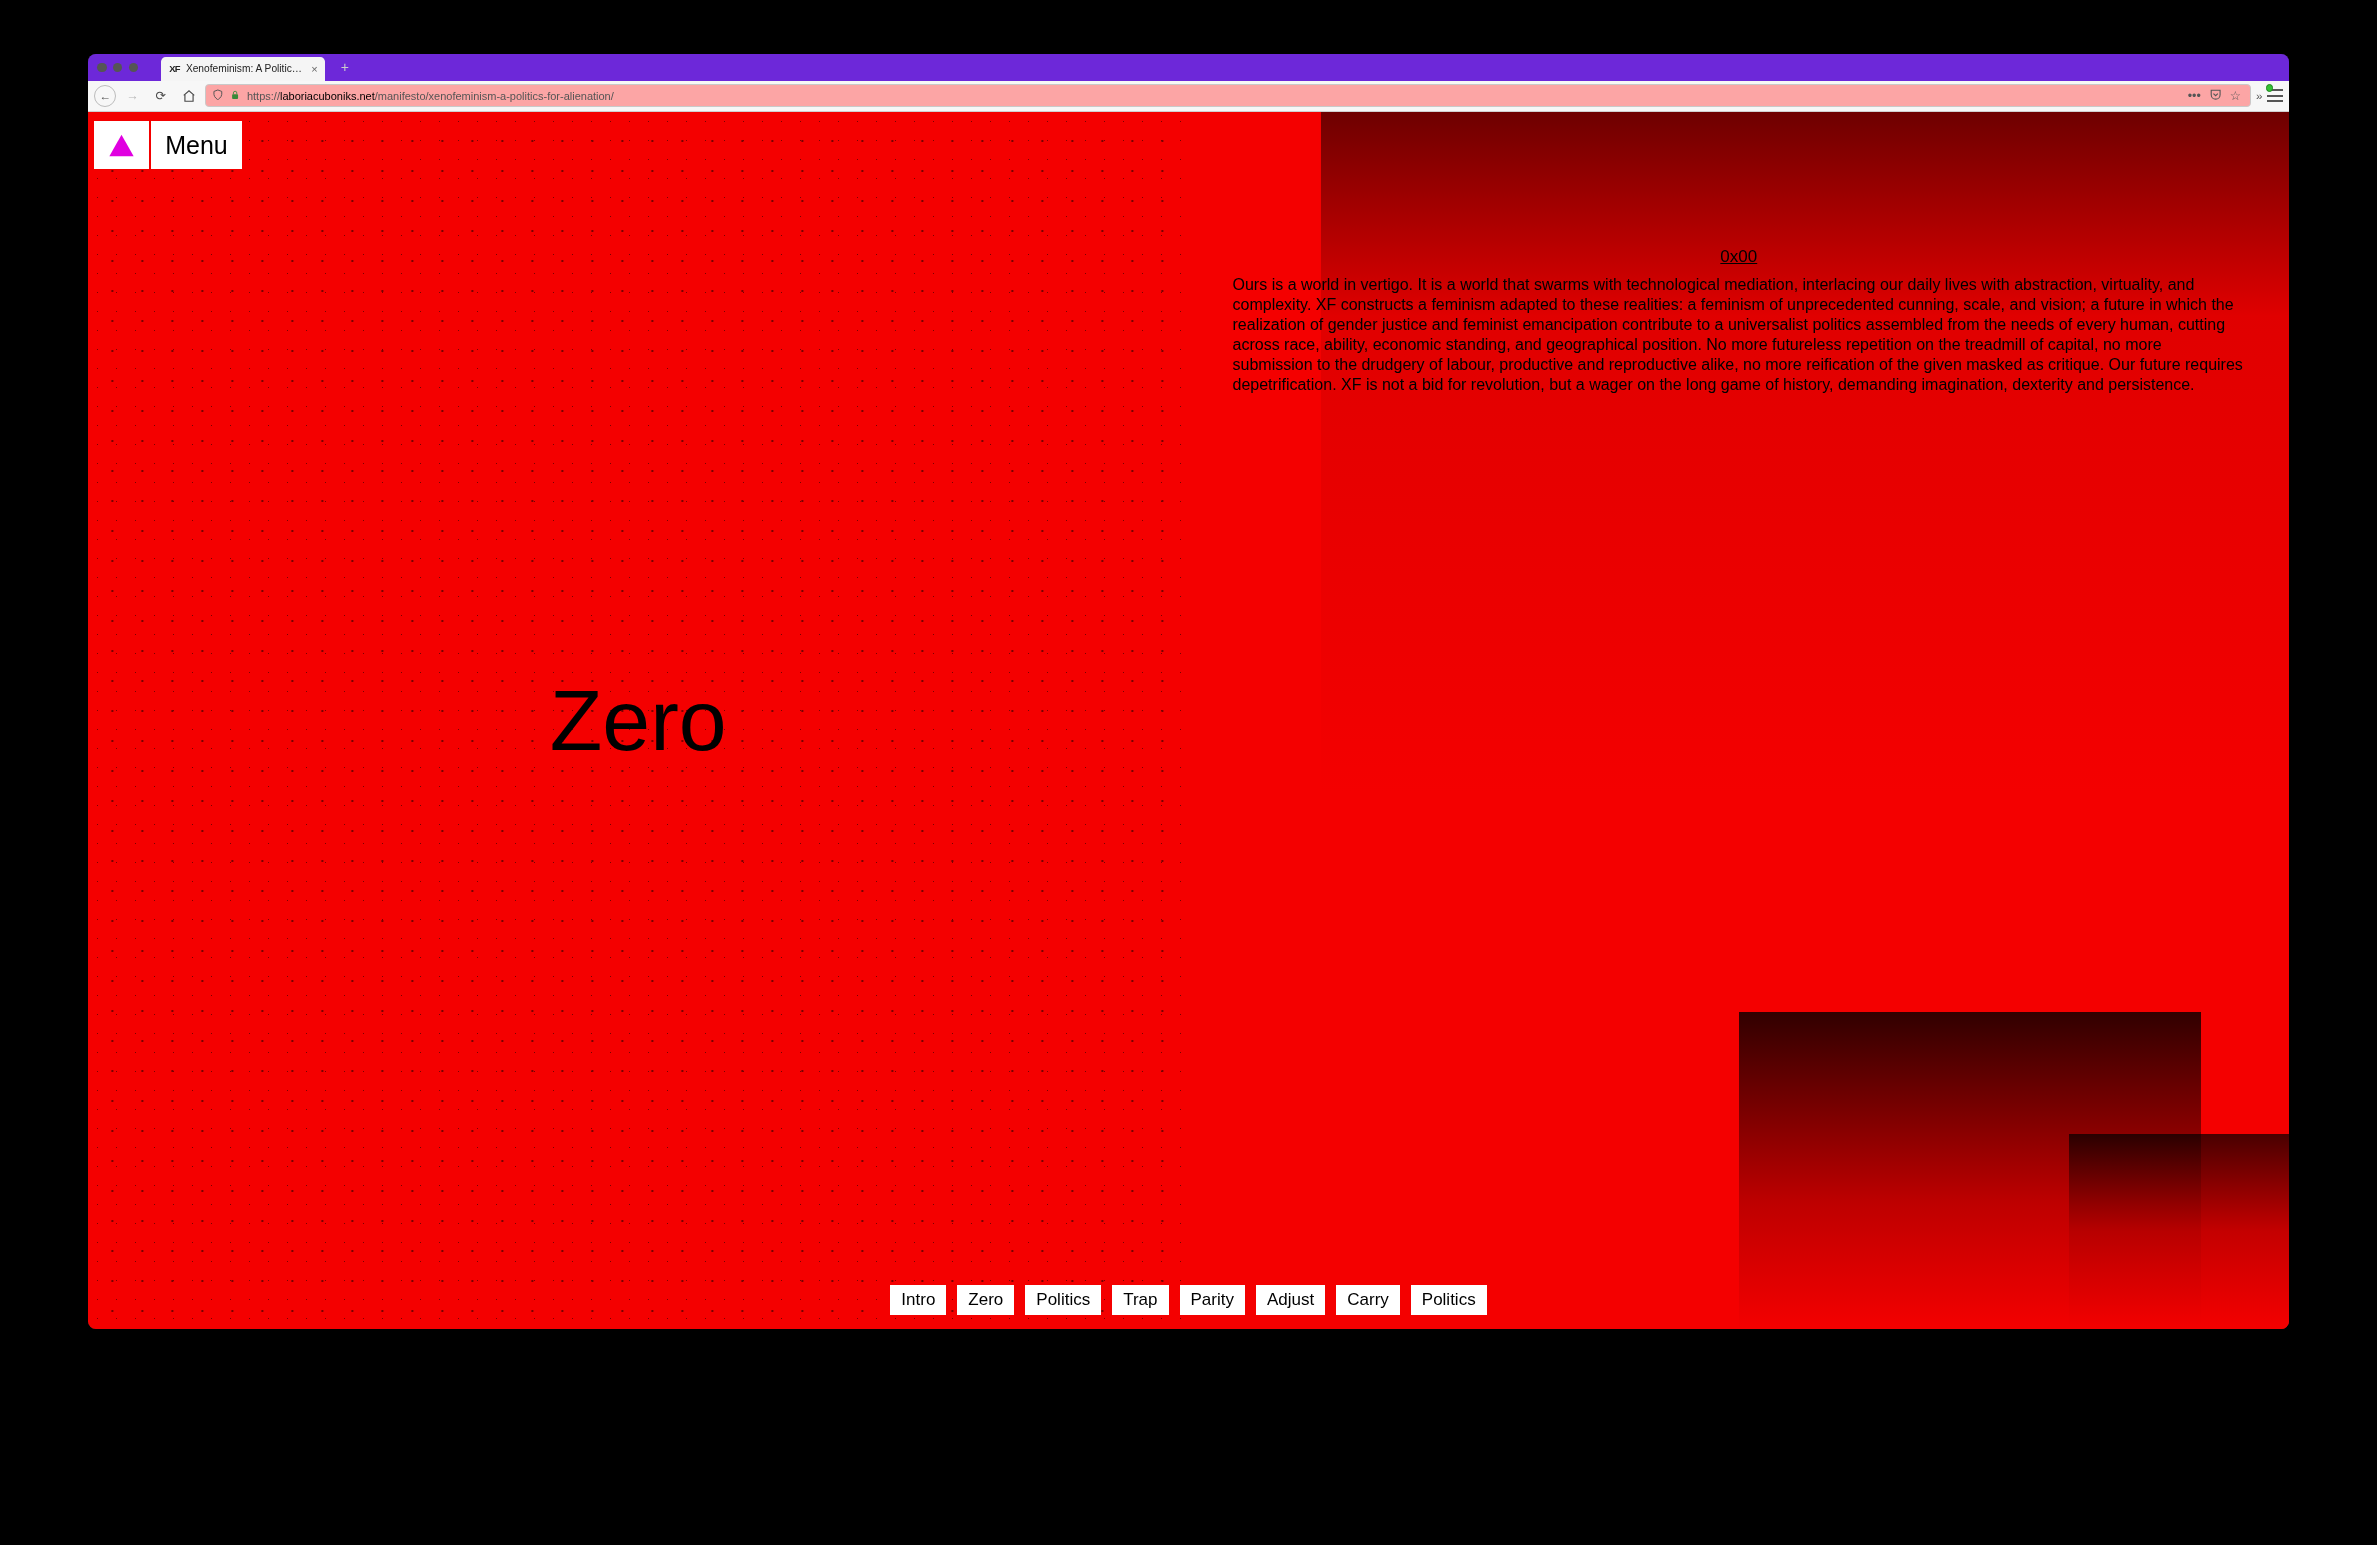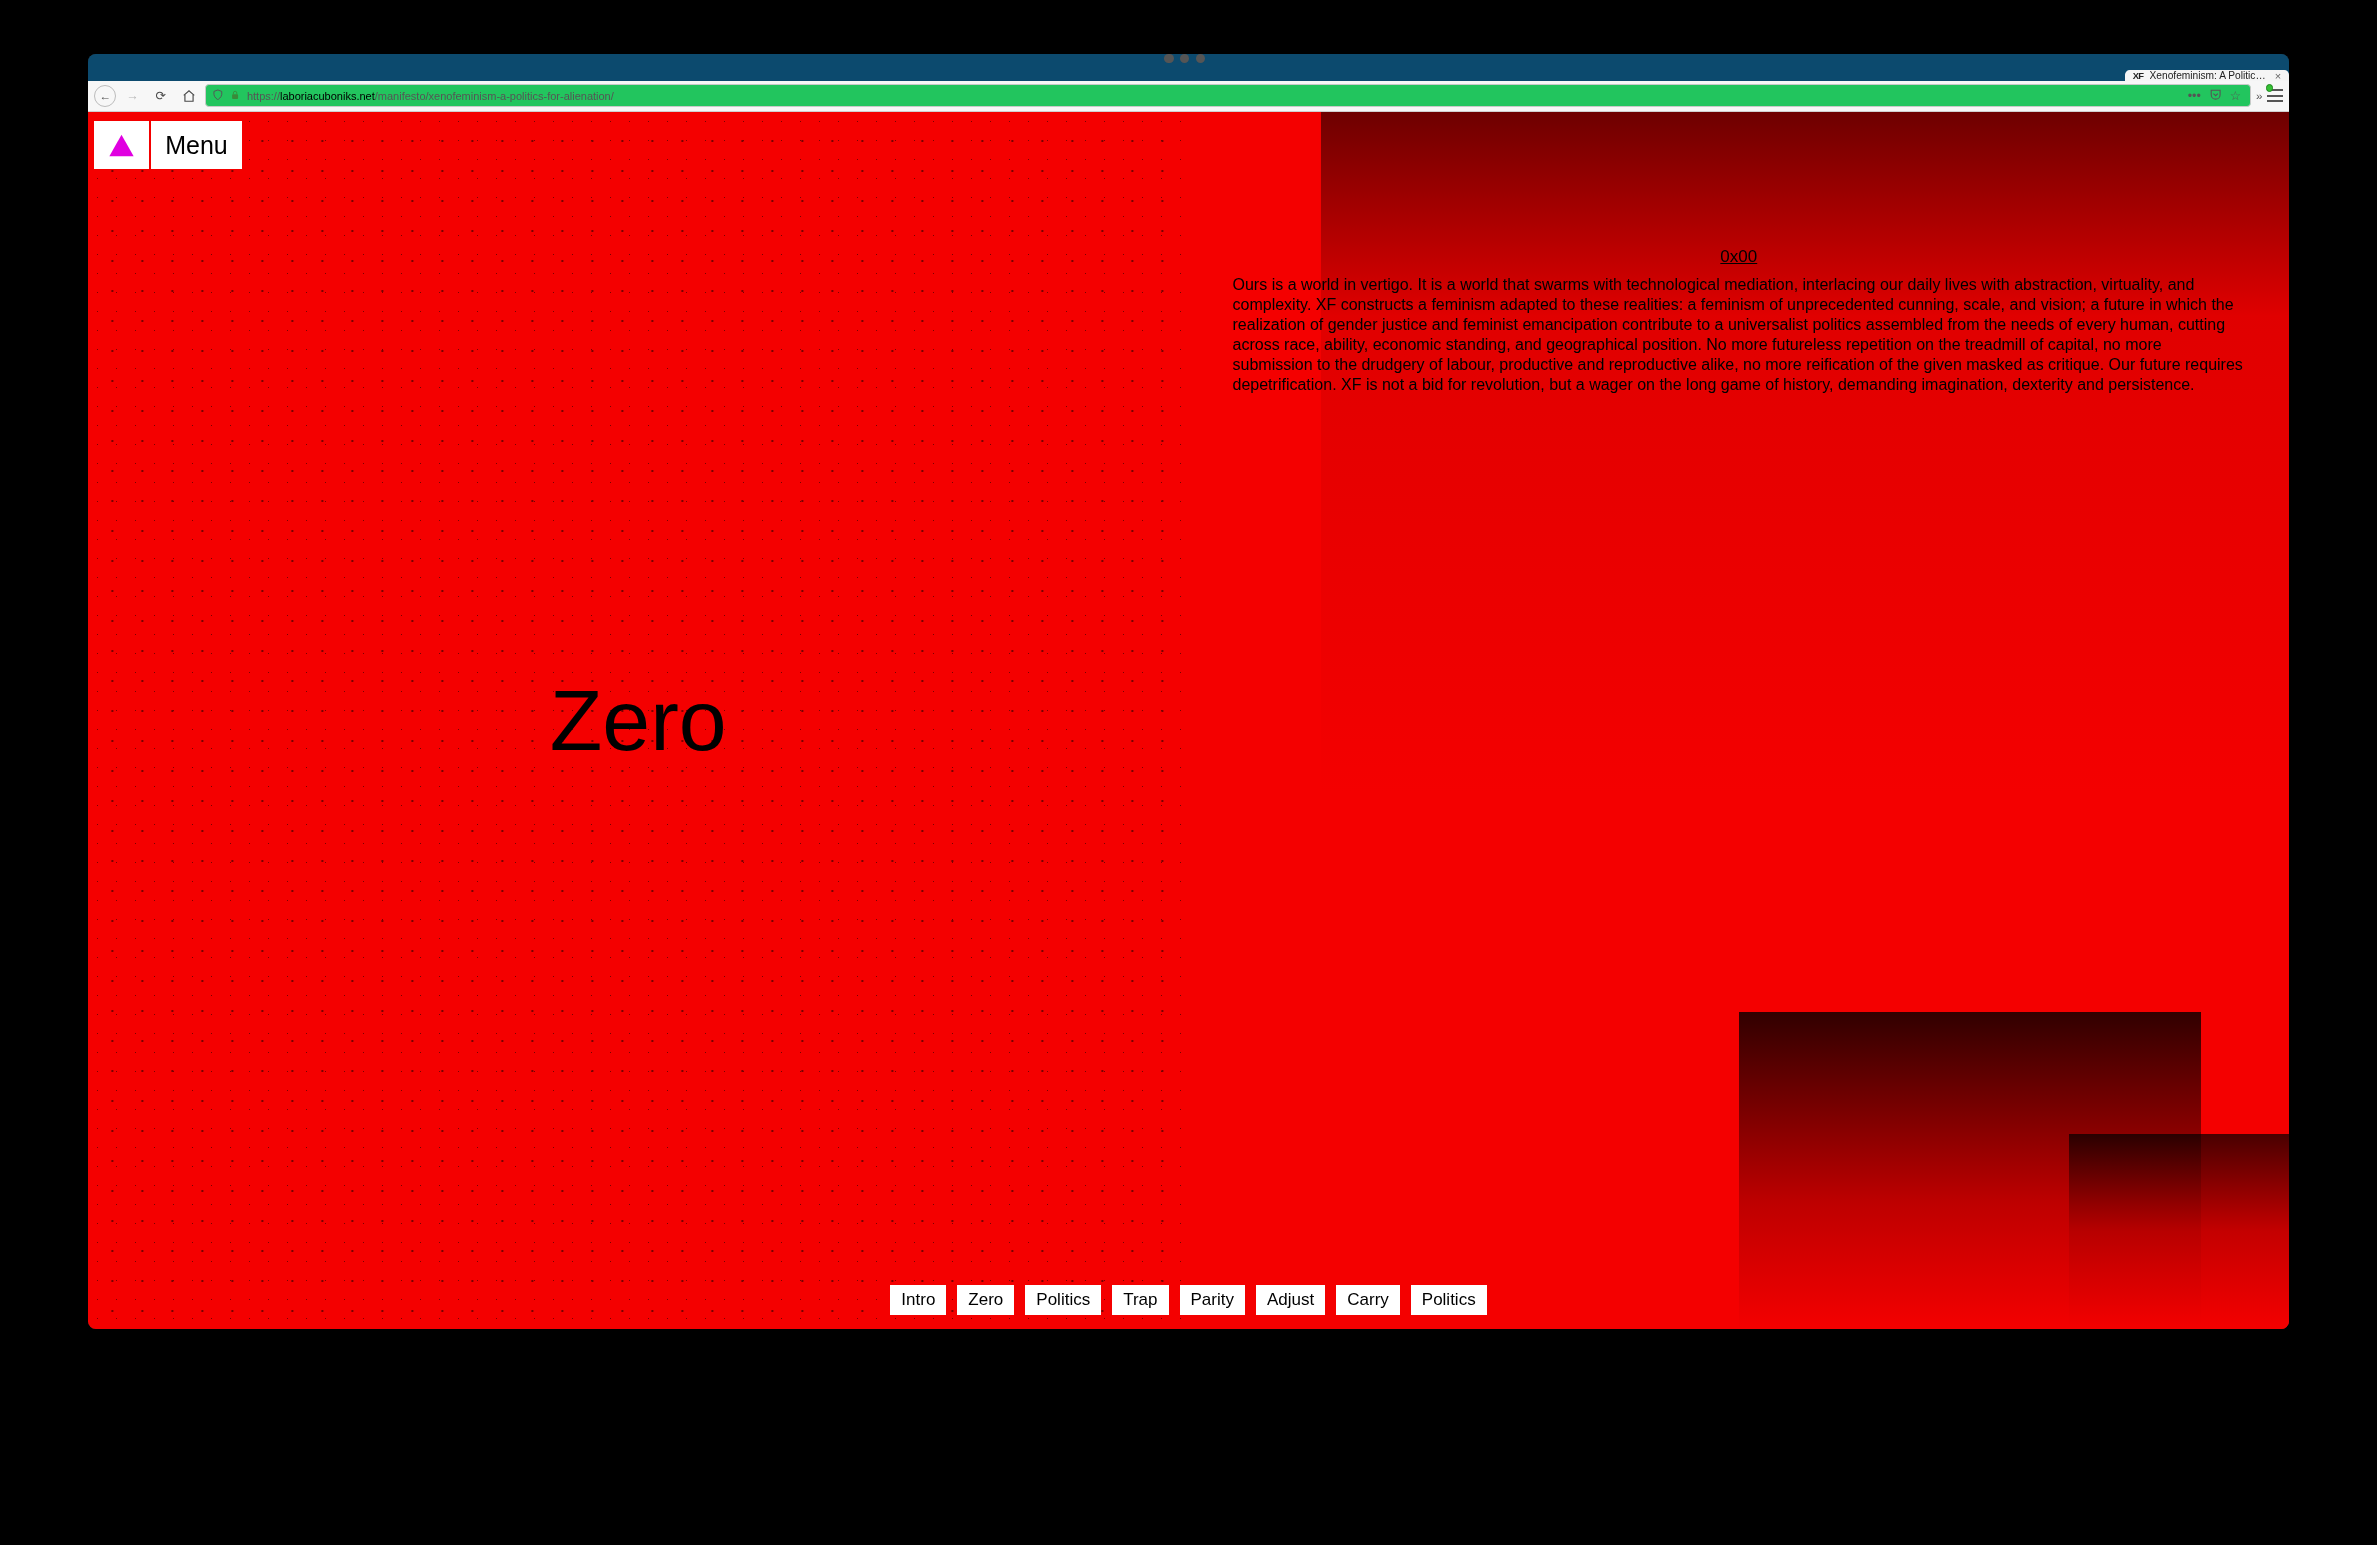--- a/index.html
+++ b/index.html
@@ -21,26 +21,25 @@
     border-radius: 7.8px;
     box-shadow: 0 15.6px 47px rgba(0,0,0,.6);
     overflow: hidden;
     display: flex;
     flex-direction: column;
   }
 
   
   .tabstrip {
     height: 26.6px;
-    background: #0c4a6e;
+    background: #6d28d9;
     display: flex;
     align-items: center;
     padding-left: 9.4px;
     gap: 6.3px;
-    flex-direction: column;
   }
   .traffic { display:flex; gap:6.3px; margin-right:17px;}
   .traffic span {
     width:9.4px; height:9.4px; border-radius:50%;
     background:#555; display:inline-block;
   }
   .tab {
     height: 23.4px;
     background:#f5f5f5;
     border-top-left-radius:4.7px;
@@ -82,21 +81,21 @@
     cursor:pointer;
     border-radius:3.1px;
   }
   .navbtn.round { border:0.8px solid #bcbcbc; border-radius:50%; width:22px; height:22px; font-size:11.7px;}
   .navbtn.disabled { color:#b5b5b5; }
   .urlbar {
     flex:1;
     height:23.4px;
     border:0.8px solid #c9c9c9;
     border-radius:3.9px;
-    background:#22c55e;
+    background:#fca5a5;
     display:flex;
     align-items:center;
     padding:0 6.3px;
     gap:6.3px;
     font-size:11px;
     color:#333;
   }
   .urlbar .shield { font-size:11px; color:#555;}
   .urlbar .lock { font-size:9.4px; color:#3a8a3a;}
   .urlbar .urltext { flex:1; white-space:nowrap; overflow:hidden; text-overflow:ellipsis; color:#555;}

